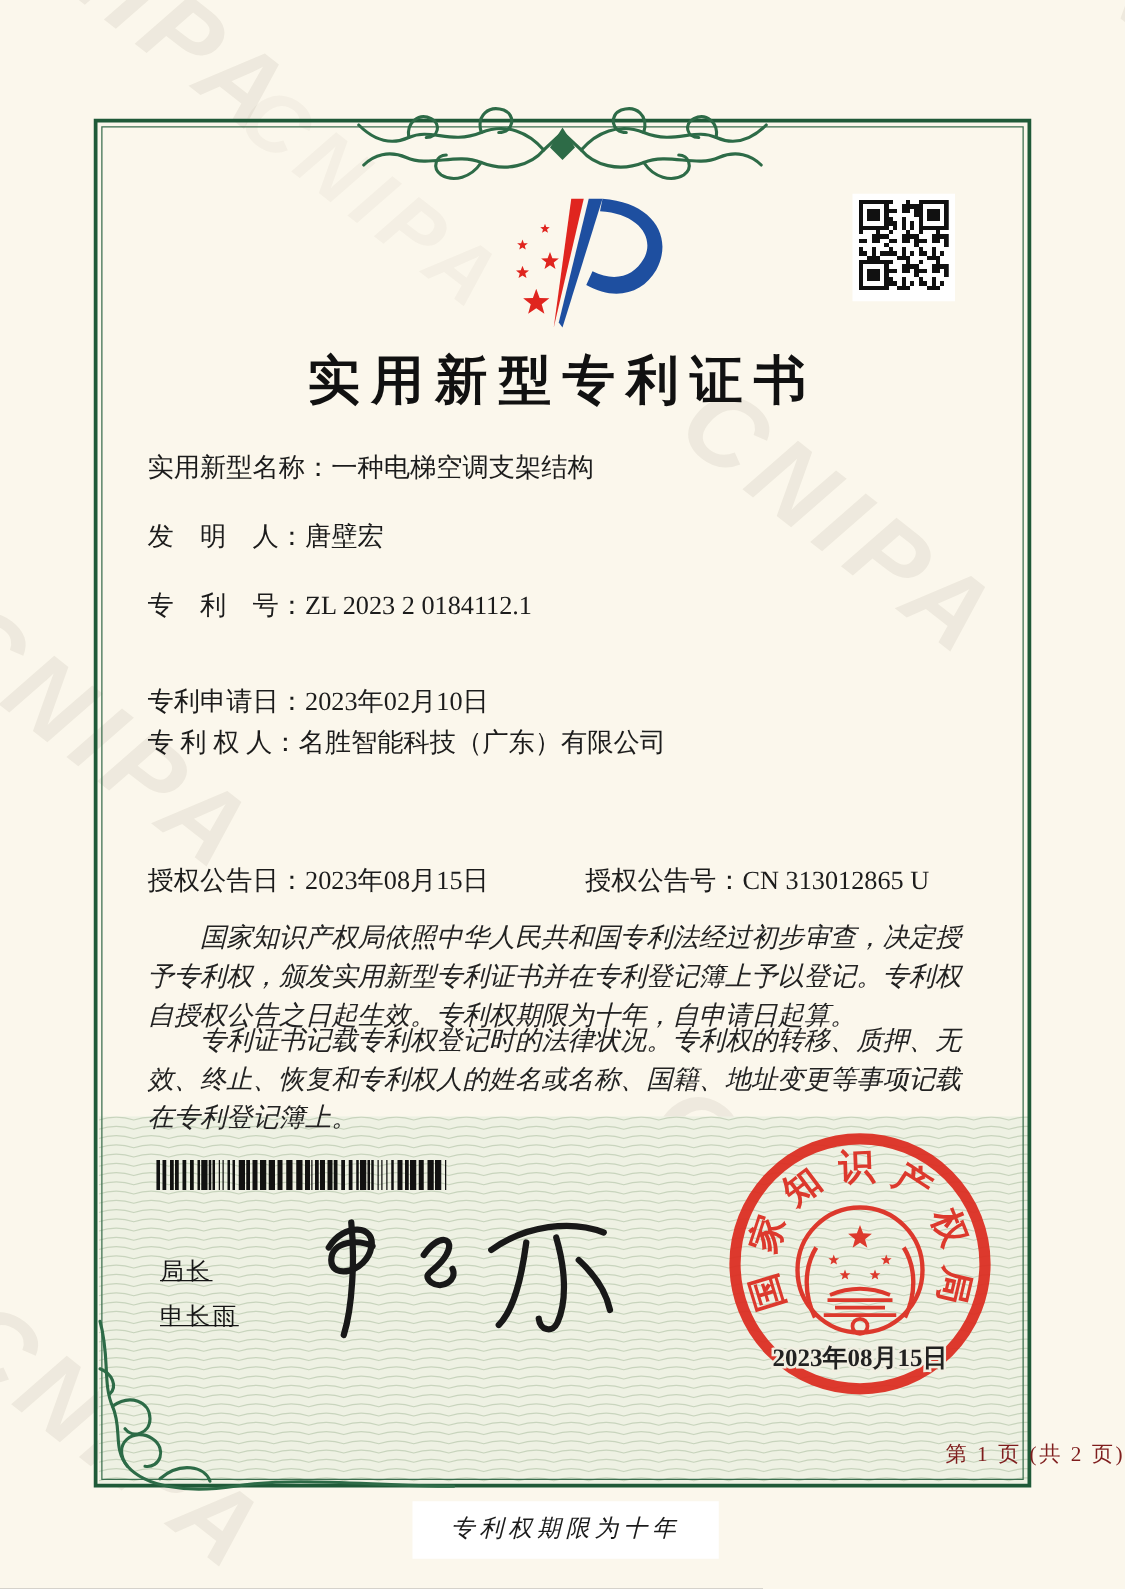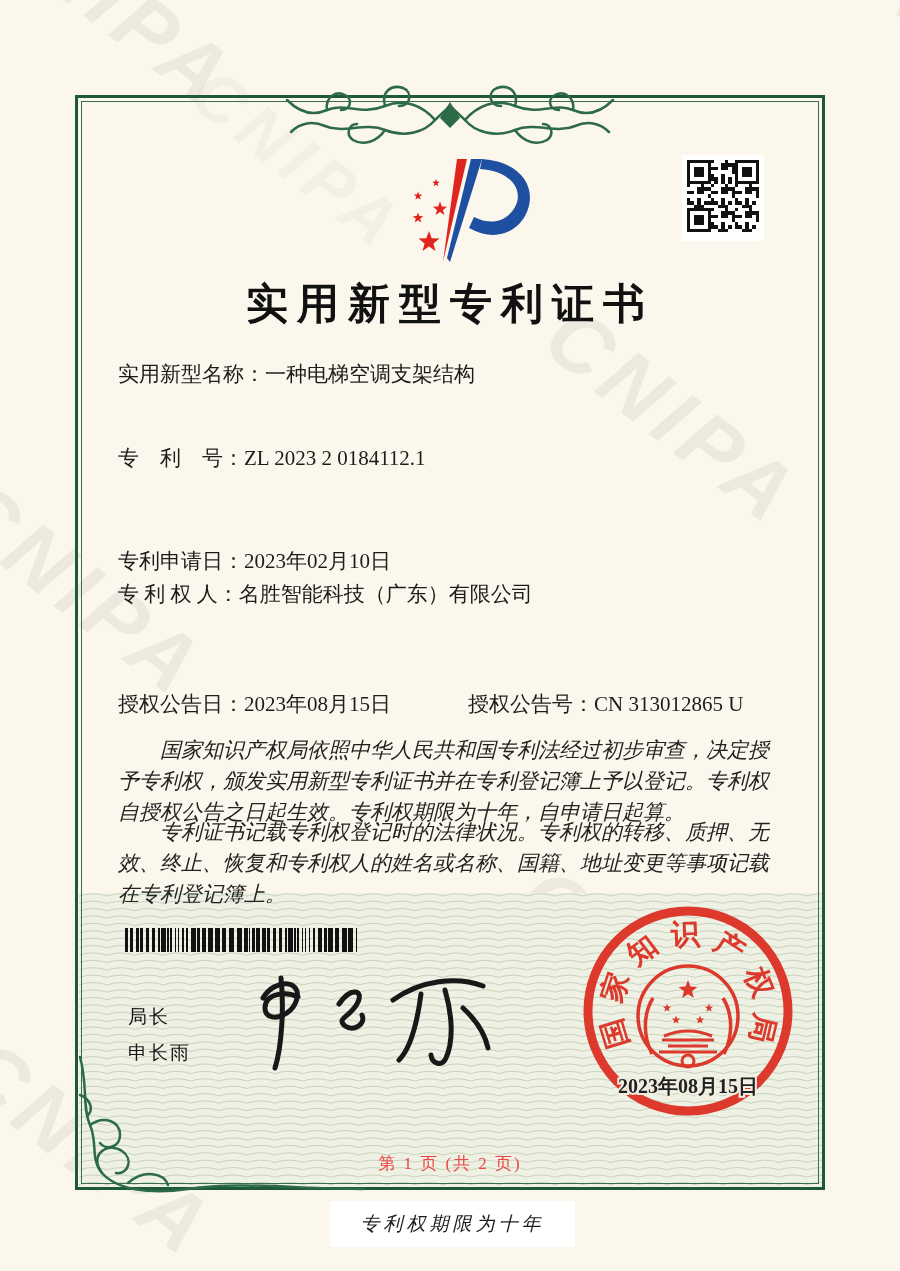--- a/index.html
+++ b/index.html
@@ -31,24 +31,24 @@
   }
   .field { position:absolute; left:118px; font-size:21px; color:#1c1c1c; width:690px; }
   .field .lab { white-space:pre; }
   .field .val-wrap { display:inline-block; width:548px; vertical-align:top; line-height:30px; }
   .grant-right { position:absolute; left:350px; top:0; white-space:nowrap; }
   .para {
     position:absolute; left:118px; width:668px; font-style:italic; font-size:21px;
     line-height:31px; color:#222; text-indent:2em; font-family:"DejaVu Serif","Liberation Serif",serif;
   }
   .barcode { position:absolute; left:125px; top:928px; width:232px; height:24px; overflow:hidden; white-space:nowrap; }
-  .signer { position:absolute; left:128px; font:19px "Liberation Sans","DejaVu Sans",sans-serif; color:#151515; letter-spacing:2px; }
+  .signer { position:absolute; left:128px; font:19px "Liberation Sans","DejaVu Sans",sans-serif; color:#151515; letter-spacing:2px;text-decoration:underline; }
   .signature { position:absolute; left:235px; top:966px; width:270px; height:112px; }
   .seal { position:absolute; left:577px; top:900px; width:222px; height:222px; opacity:.94; }
-  .page-number { position:absolute; left:0; width:900px; top:1152px; text-align:center; font-size:17px; letter-spacing:2px; color:#ef4444; }
+  .page-number { position:absolute; left:0; width:900px; top:1152px; text-align:right; font-size:17px; letter-spacing:2px; color:#7f1d1d; }
   .footer-box {
     position:absolute; left:330px; top:1201px; width:245px; height:46px; background:#ffffff;
     text-align:center; line-height:46px; font-style:italic; font-size:19px; letter-spacing:4px; color:#1b1b1b;
   }
 </style>
 </head>
 <body>
 
 <div class="page">
 
@@ -378,21 +378,24 @@
         <rect x="17" y="20" width="1" height="1" fill="#111"></rect>
         <rect x="18" y="20" width="1" height="1" fill="#111"></rect>
       </svg>
   </div>
 
   <div class="cert-title">实用新型专利证书</div>
 
   <div class="field" style="top:360px">
     <span class="lab">实用新型名称</span><span>：</span><span>一种电梯空调支架结构</span>
   </div>
-  <div class="field" style="top:444px">
+  <div class="field" style="top:415px">
+    <span class="lab">发　明　人</span><span>：</span><span>唐壁宏</span>
+  </div>
+  <div class="field" style="top:470px">
     <span class="lab">专　利　号</span><span>：</span><span>ZL 2023 2 0184112.1</span>
   </div>
   <div class="field" style="top:547px">
     <span class="lab">专利申请日</span><span>：</span><span>2023年02月10日</span>
   </div>
   <div class="field" style="top:580px">
     <span class="lab">专 利 权 人</span><span>：</span><span>名胜智能科技（广东）有限公司</span>
   </div>
   <div class="field" style="top:690px">
     <span><span class="lab">授权公告日</span><span>：</span><span>2023年08月15日</span></span>

